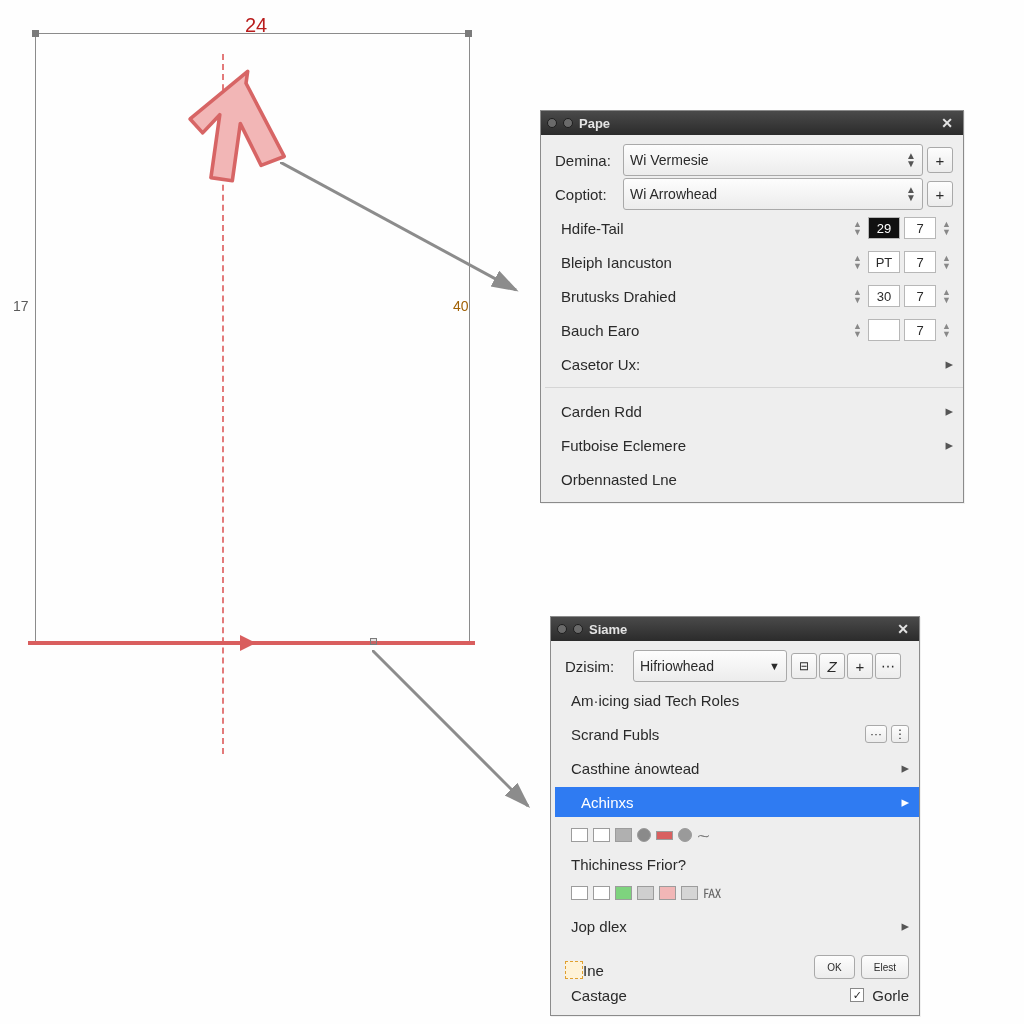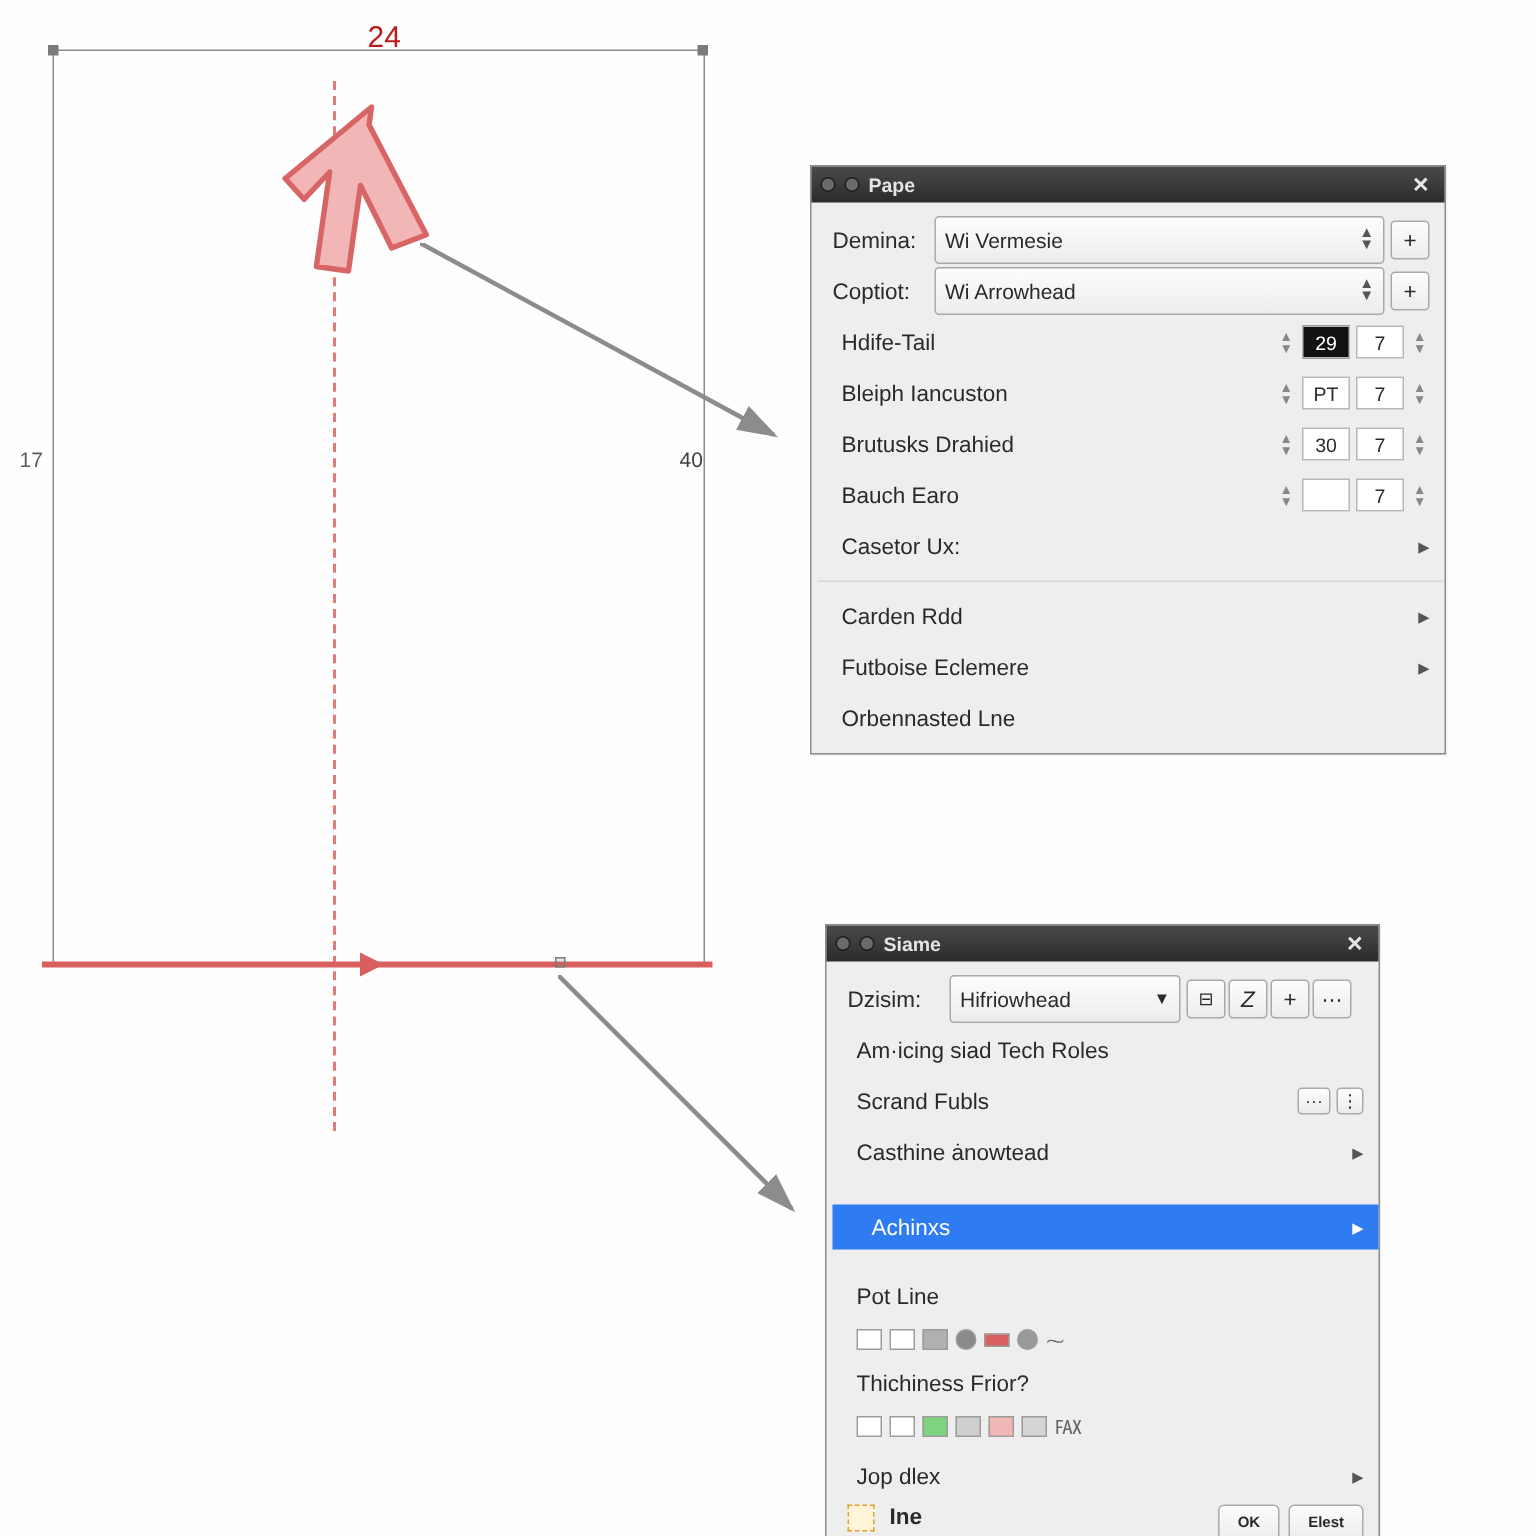--- a/index.html
+++ b/index.html
@@ -17,21 +17,21 @@
   .canvas-border-top   { left: 0; top: 7px; width: 435px; height: 1px; }
   .canvas-border-left  { left: 0; top: 7px; width: 1px; height: 610px; }
   .canvas-border-right { left: 434px; top: 7px; width: 1px; height: 610px; }
 
   .handle { position:absolute; width:7px; height:7px; background:#7b7b7b; }
   .handle.tl { left:-3px; top:4px; }
   .handle.tr { left:430px; top:4px; }
 
   .dim-top  { position:absolute; left:210px; top:-12px; font-size:20px; color:#b91c1c; }
   .dim-left { position:absolute; left:-22px; top:272px; font-size:14px; color:#5a5a5a; }
-  .dim-mid  { position:absolute; left:418px; top:272px; font-size:14px; color:#404040; white-space:nowrap; }
+  .dim-mid  { position:absolute; left:418px; top:272px; font-size:14px; color:#a16207; white-space:nowrap; }
 
   
   .guide-v {
     position:absolute; left:187px; top:28px; width:0; height:700px;
     border-left: 2px dashed #e37a7a;
   }
 
   
   .big-arrow {
     position:absolute; left:145px; top:40px; width:120px; height:120px;
@@ -96,27 +96,27 @@
   .smallstep { width:11px; font-size:9px; color:#888; display:flex; flex-direction:column; line-height:8px; margin-left:2px; }
   .chev { margin-left:auto; font-size:15px; color:#555; }
   .rowsep { height:1px; background:#d5d5d5; margin:4px -10px; }
 
   
   .swatch-row { display:flex; gap:5px; padding-left:6px; align-items:center; height:28px; }
   .sw { width:17px; height:14px; border:1px solid #9c9c9c; }
   .sw.round { border-radius:50%; width:14px; height:14px; }
   .glyph { font-size:13px; color:#666; }
 
-  .sel-row { background:#2f7bf2; color:#fff; margin:16px -10px; padding:0 10px 0 20px; }
+  .sel-row { background:#2f7bf2; color:#fff; margin:0 -10px; padding:0 10px 0 20px; }
   .btn {
     height:24px; padding:0 12px; border:1px solid #a9a9a9; border-radius:4px;
     background:linear-gradient(#fdfdfd,#ececec); font-size:10px; cursor:pointer;
     display:inline-flex; align-items:center;
   }
-  .footer { display:flex; align-items:flex-start; gap:10px; height:34px;font-weight:bold; }
+  .footer { display:flex; align-items:flex-end; height:34px; }
   .footer .right { margin-left:auto; display:flex; gap:6px; }
   .cbx { width:14px; height:14px; border:1px solid #888; background:#fff; display:inline-flex; align-items:center; justify-content:center; font-size:11px; }
   .ine-icon { width:18px; height:18px; border:1px dashed #e0a030; background:#fff3d8; }
   .small-tools { display:flex; gap:2px; }
 </style>
 </head>
 <body>
 
 <div class="canvas">
   <div class="canvas-border-top"></div>
@@ -298,23 +298,20 @@
       <div class="iconbtn" style="width:18px;height:18px;font-size:12px;">⋮</div>
     </div>
     <div class="row sub">
       <span class="label">Casthine ȧnowtead</span>
       <span class="chev">▸</span>
     </div>
     <div class="row sub sel-row">
       <span class="label">Achinxs</span>
       <span class="chev" style="color:#fff;">▸</span>
     </div>
-    <div class="row sub" style="height:22px;">
-      <span class="label">Pot Line</span>
-    </div>
     <div class="swatch-row">
       <span class="sw" style=";background:#ffffff"></span>
       <span class="sw" style=";background:#ffffff"></span>
       <span class="sw" style=";background:#b0b0b0"></span>
       <span class="sw round" style=";background:#8a8a8a"></span>
       <span class="sw" style="height:9px;background:#d86060"></span>
       <span class="sw round" style=";background:#9a9a9a"></span>
       <span class="glyph">⁓</span>
     </div>
 

